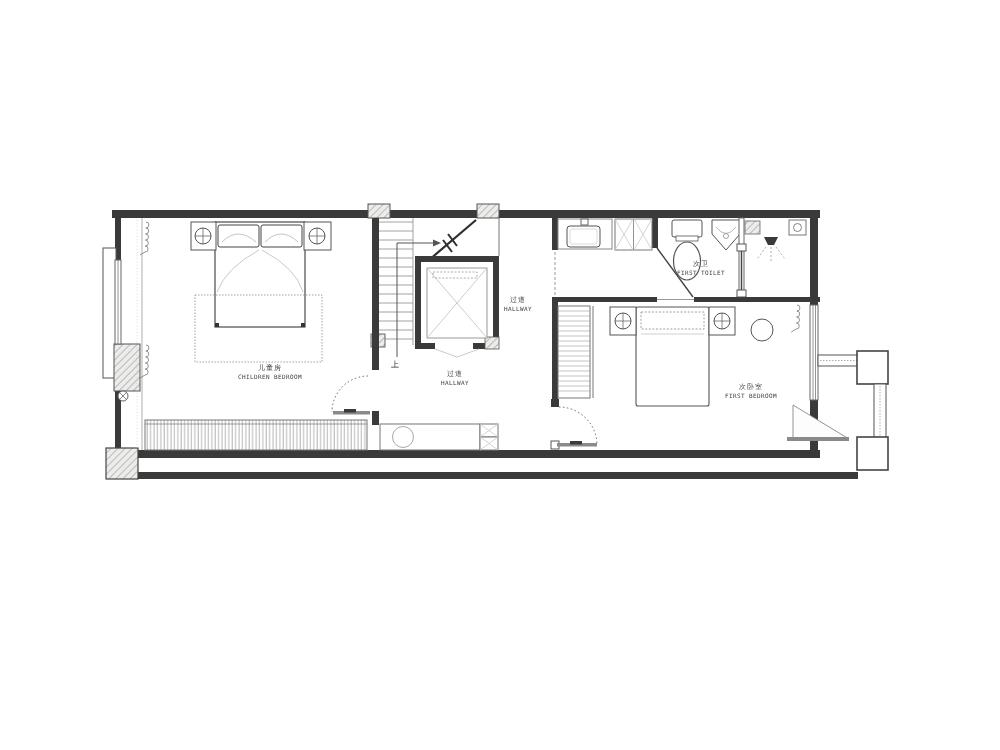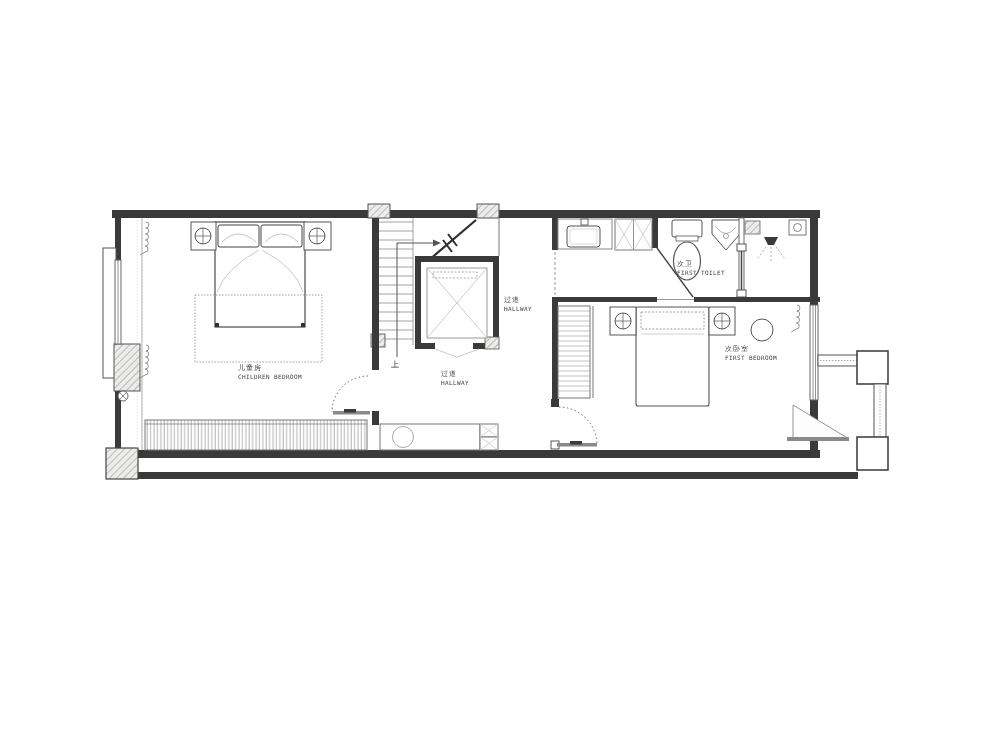--- a/index.html
+++ b/index.html
@@ -1,19 +1,19 @@
 <!DOCTYPE html>
 <html><head>
 <meta charset="utf-8">
 <style>
   html,body{margin:0;padding:0;background:#ffffff;}
   body{width:1000px;height:750px;font-family:"DejaVu Sans Mono", monospace;}
   .canvas{position:relative;width:1000px;height:750px;background:#fff;overflow:hidden;}
   .canvas svg{position:absolute;left:0;top:0;}
-  .room-label{position:absolute;transform:translate(-50%,0);text-align:left;color:#3c3c3c;white-space:nowrap;line-height:1.45;}
+  .room-label{position:absolute;transform:translate(-50%,0);text-align:center;color:#3c3c3c;white-space:nowrap;line-height:1.45;}
   .room-label .zh{font-size:7px;letter-spacing:1px;}
   .room-label .en{font-size:6px;letter-spacing:.4px;}
   .up-label{position:absolute;font-size:8px;color:#2f2f2f;}
 </style>
 </head>
 <body>
 
 <div class="canvas">
 
 <svg width="1000" height="750" viewBox="0 0 1000 750">
@@ -292,20 +292,20 @@
   <div class="room-label" style="left:518px;top:295px">
     <div class="zh">过道</div>
     <div class="en">HALLWAY</div>
   </div>
 
   <div class="room-label" style="left:701px;top:259px">
     <div class="zh">次卫</div>
     <div class="en">FIRST TOILET</div>
   </div>
 
-  <div class="room-label" style="left:751px;top:344px">
+  <div class="room-label" style="left:751px;top:382px">
     <div class="zh">次卧室</div>
     <div class="en">FIRST BEDROOM</div>
   </div>
 
   <div class="up-label" style="left:391px;top:359px">上</div>
 
 </div>
 
 </body></html>

